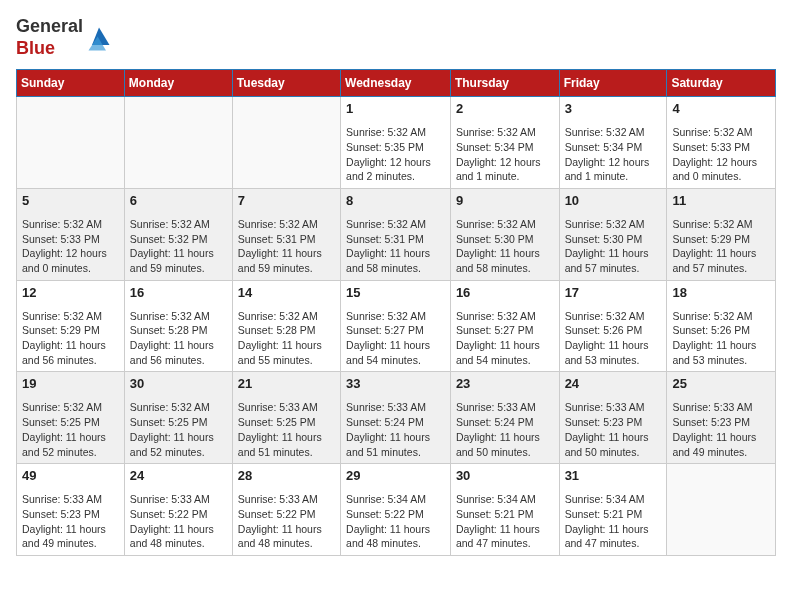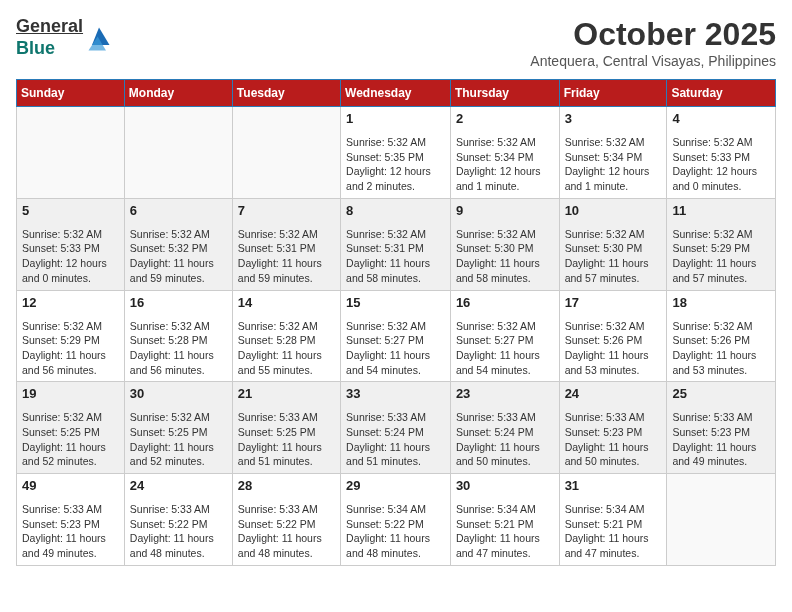--- a/index.html
+++ b/index.html
@@ -18,22 +18,22 @@
     }
     .logo-area {
       display: flex;
       align-items: center;
     }
     .logo-text {
       font-size: 18px;
       font-weight: bold;
       line-height: 1.2;
     }
-    .logo-general { color: #333; text-decoration: underline; }
-    .logo-blue { color: #0f766e; }
+    .logo-general { color: #333; }
+    .logo-blue { color: #b91c1c; }
     .logo-icon {
       width: 28px;
       height: 28px;
       margin-left: 2px;
     }
     .title-area {
       text-align: right;
     }
     .month-title {
       font-size: 32px;
@@ -98,24 +98,20 @@
           <span class="logo-general">General</span><br>
           <span class="logo-blue">Blue</span>
         </span>
         <svg class="logo-icon" viewBox="0 0 40 40" xmlns="http://www.w3.org/2000/svg">
           <polygon points="10,30 20,5 35,30" fill="#1a6bb5"></polygon>
           <polygon points="5,38 18,18 30,38" fill="#3a9ad9" opacity="0.7"></polygon>
         </svg>
       </div>
     </div>
   </div>
-  <div class="title-area">
-    <div class="month-title">October 2025</div>
-    <div class="subtitle">Antequera, Central Visayas, Philippines</div>
-  </div>
 </div>
 
 <table class="calendar">
   <thead>
     <tr>
     <th>Sunday</th>
         <th>Monday</th>
         <th>Tuesday</th>
         <th>Wednesday</th>
         <th>Thursday</th>

